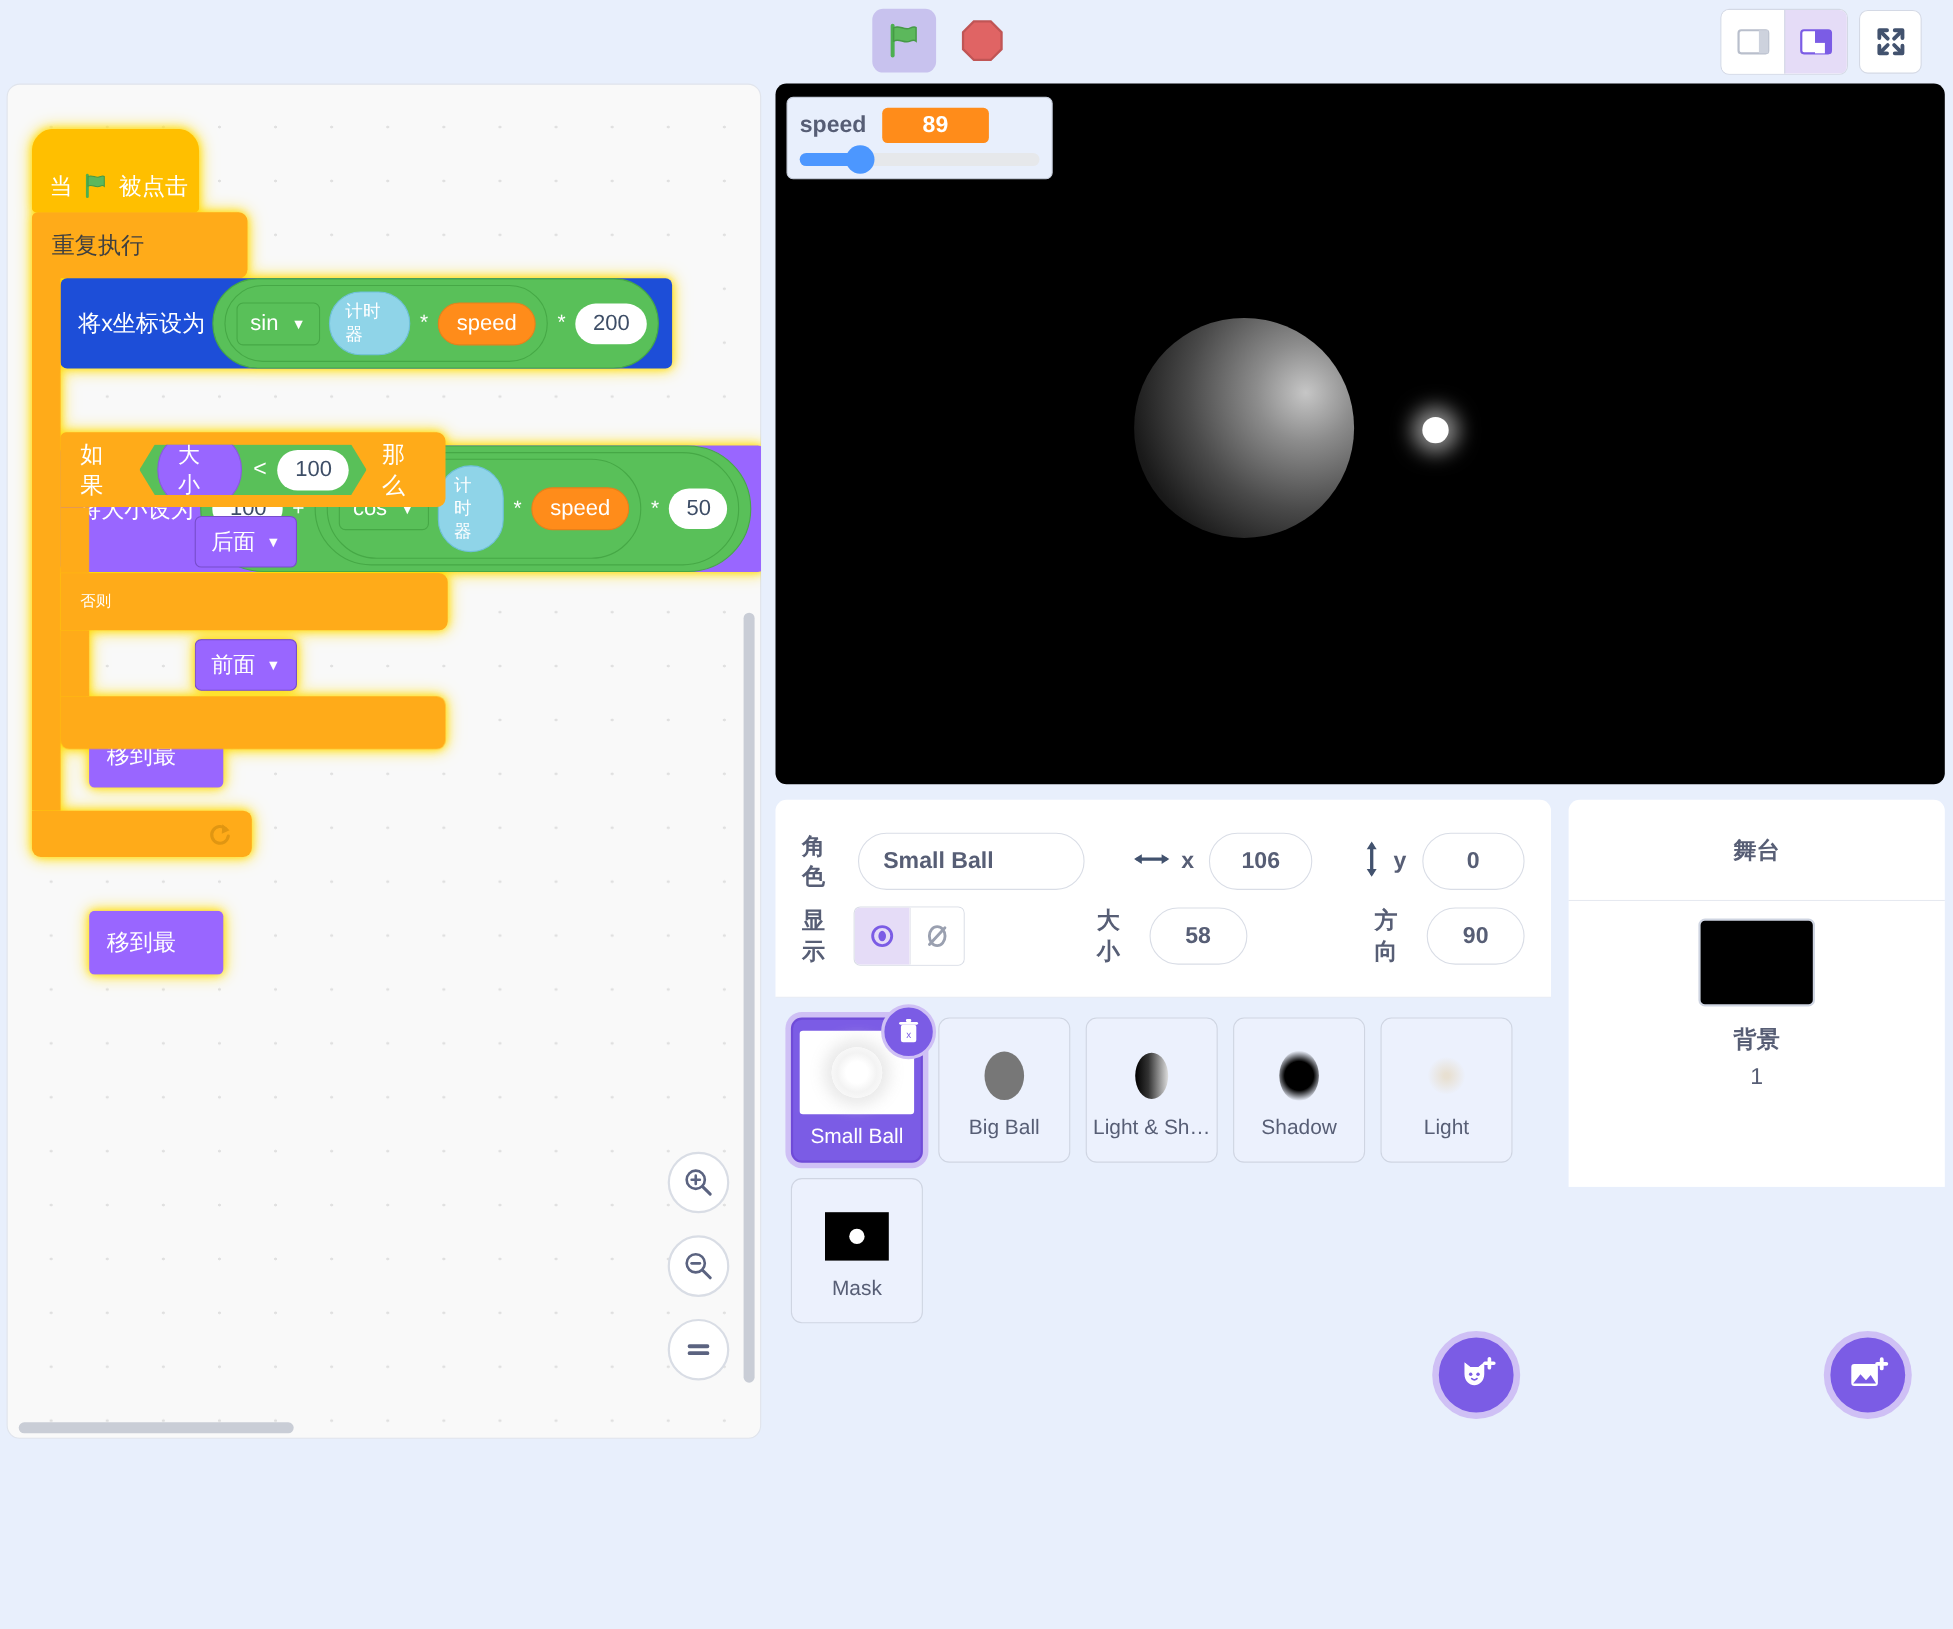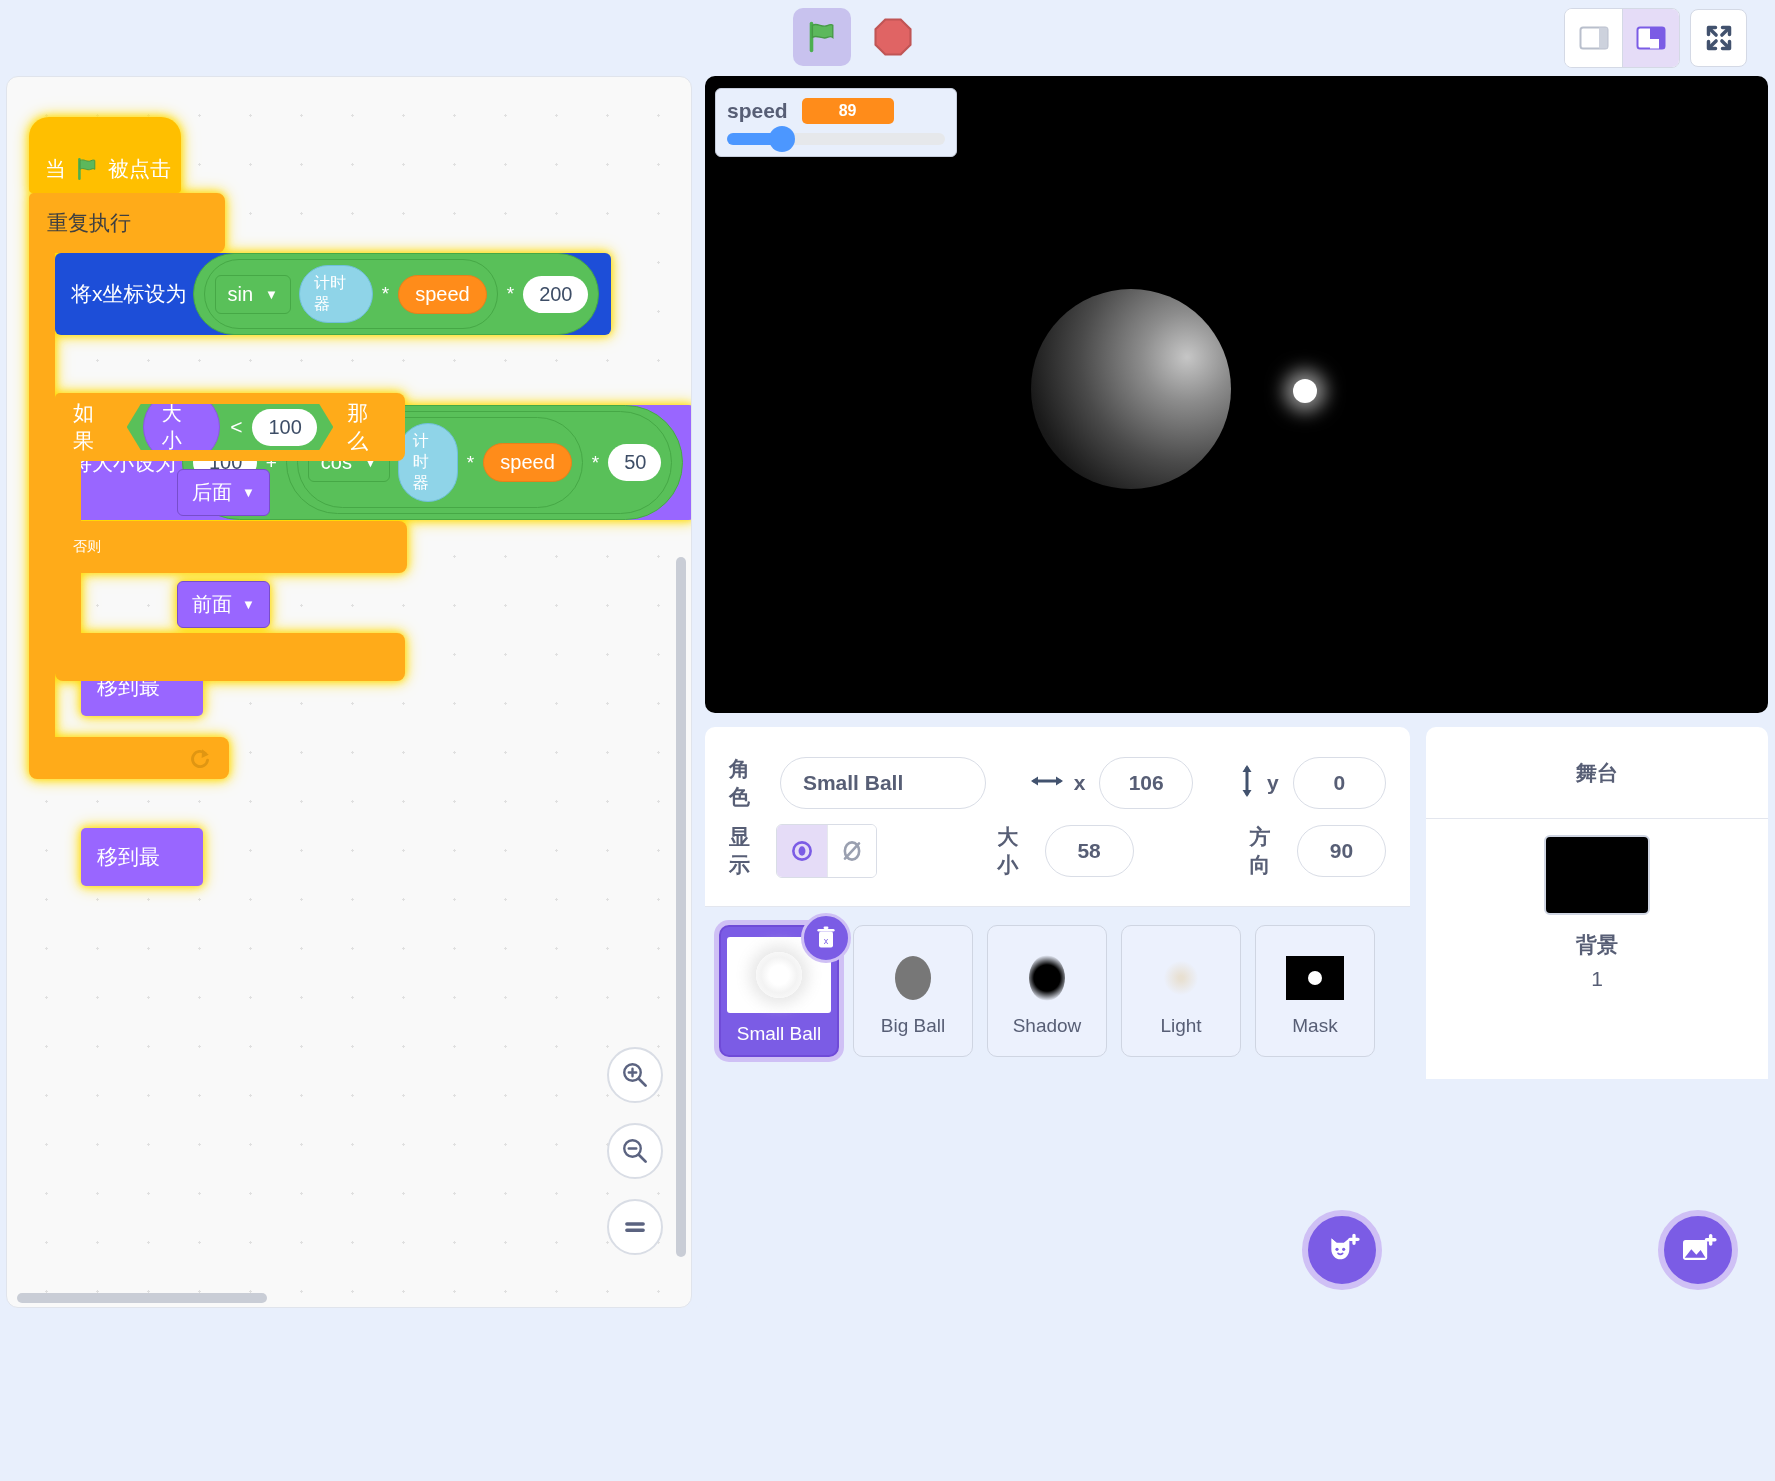--- a/index.html
+++ b/index.html
@@ -169,21 +169,21 @@
     background: #fff; box-shadow: 0 0 18px 9px rgba(255,255,255,.55);
   }
   .monitor {
     position: absolute; left: 10px; top: 12px;
     background: #e8effc; border: 1.5px solid #c6cddb; border-radius: 6px;
     padding: 9px 11px 11px 11px; width: 242px;
   }
   .monitor-row { display: flex; align-items: center; gap: 14px; }
   .monitor-name { color: #575e75; font-size: 21px; font-weight: bold; }
   .monitor-val {
-    background: #ff8c1a; color: #fff; border-radius: 5px; font-size: 16px;
+    background: #ff8c1a; color: #fff; border-radius: 5px; font-size: 21px;
     font-weight: bold; padding: 4px 37px; min-width: 78px; text-align: center;
   }
   .slider-track {
     margin-top: 9px; height: 12px; background: #e6e8eb; border-radius: 6px;
     position: relative;
   }
   .slider-fill { position: absolute; left:0; top:0; height: 12px; background: #4c97ff; border-radius: 6px; }
   .slider-knob {
     position: absolute; top: -7px; width: 26px; height: 26px; border-radius: 50%;
     background: #4c97ff;
@@ -537,20 +537,26 @@
           </div>
         </div>
         <div class="sprite-tile">
           <div class="tile-thumb">
             <div style="width:36px;height:44px;border-radius:50%;background:#777;"></div>
           </div>
           <div class="tile-name">Big Ball</div>
         </div>
         <div class="sprite-tile">
           <div class="tile-thumb">
+            <div style="width:30px;height:42px;border-radius:50%;background:linear-gradient(90deg,#000 0%,#333 40%,#ddd 100%);"></div>
+          </div>
+          <div class="tile-name">Light &amp; Sh…</div>
+        </div>
+        <div class="sprite-tile">
+          <div class="tile-thumb">
             <div style="width:36px;height:46px;border-radius:50%;background:radial-gradient(circle,#000 45%,rgba(0,0,0,0) 78%);"></div>
           </div>
           <div class="tile-name">Shadow</div>
         </div>
         <div class="sprite-tile">
           <div class="tile-thumb">
             <div style="width:34px;height:34px;border-radius:50%;background:radial-gradient(circle,#e8e0d2 10%,rgba(232,224,210,0) 72%);"></div>
           </div>
           <div class="tile-name">Light</div>
         </div>

